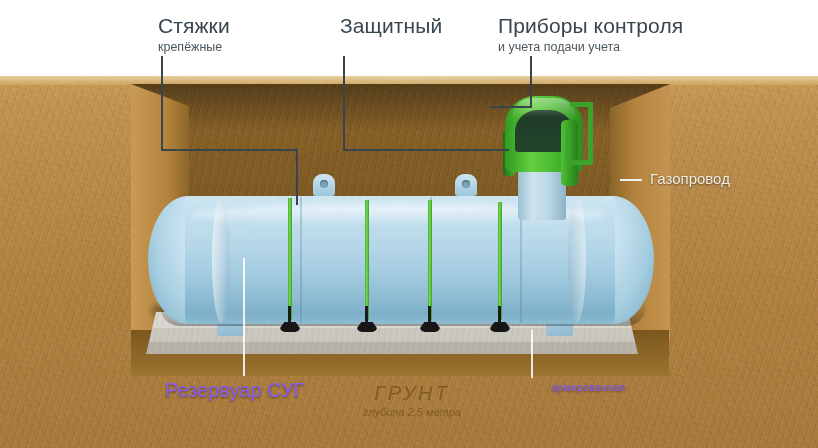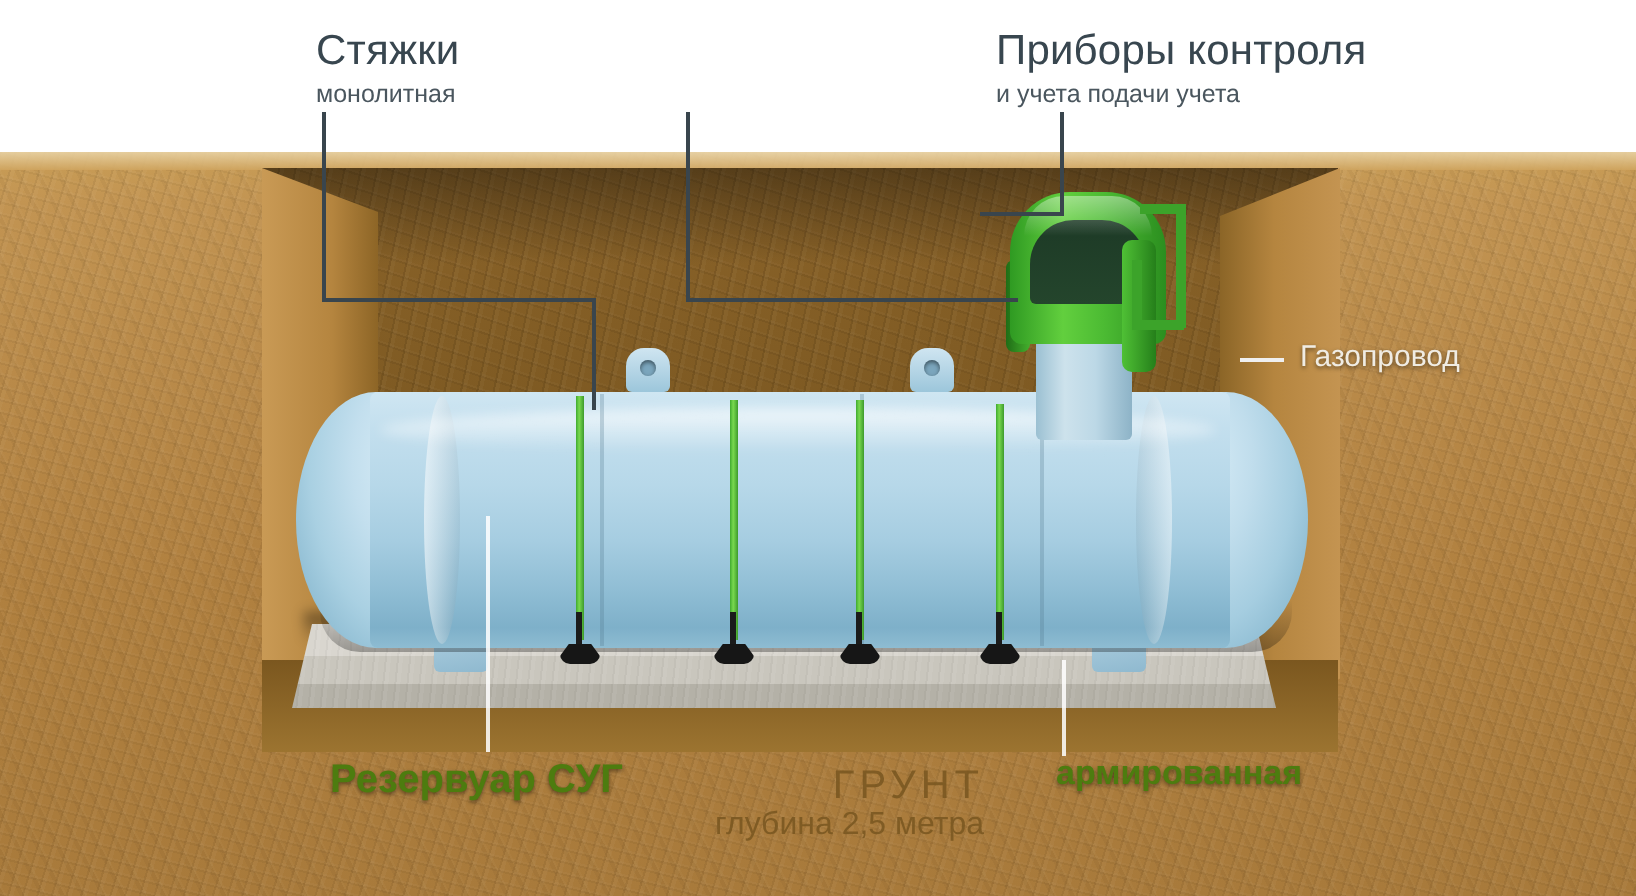--- a/index.html
+++ b/index.html
@@ -189,27 +189,27 @@
   
   .lead{position:absolute;background:#39454d;}
   .lead-w{position:absolute;background:rgba(255,255,255,.85);}
   .dash{position:absolute;height:2px;background:#efefef;}
 
   
   .lbl{position:absolute;color:#38464f;}
   .lbl .t1{font-size:21px;line-height:24px;letter-spacing:.1px;white-space:nowrap;}
   .lbl .t2{font-size:12.5px;line-height:16px;margin-top:1px;white-space:nowrap;color:#4a565e;}
 
-  .lbl-w{position:absolute;color:#4d7c0f;text-shadow:0 1px 2px rgba(0,0,0,.45);font-weight:bold;}
+  .lbl-w{position:absolute;color:#8b5cf6;text-shadow:0 1px 2px rgba(0,0,0,.45);}
   .lbl-w .t1{font-size:20px;line-height:24px;white-space:nowrap;}
-  .lbl-w .t2{font-size:17px;line-height:16px;margin-top:1px;white-space:nowrap;}
-
-  .lbl-soil{position:absolute;color:rgba(120,86,32,.85);text-align:right;}
+  .lbl-w .t2{font-size:11px;line-height:16px;margin-top:1px;white-space:nowrap;margin-left:23px;}
+
+  .lbl-soil{position:absolute;color:rgba(120,86,32,.85);text-align:center;font-style:italic;}
   .lbl-soil .t1{font-size:20px;line-height:23px;letter-spacing:2.5px;white-space:nowrap;}
-  .lbl-soil .t2{font-size:16px;line-height:15px;white-space:nowrap;}
+  .lbl-soil .t2{font-size:11px;line-height:15px;white-space:nowrap;}
 
   .lbl-pipe{position:absolute;color:#f0ece3;font-size:15px;white-space:nowrap;text-shadow:0 1px 2px rgba(0,0,0,.5);}
 </style>
 </head>
 <body>
 
 <div id="scene">
 
   <div class="sky"></div>
   <div class="ground"></div>
@@ -294,24 +294,25 @@
   <div class="lead" style="left:530px;top:56px;width:1.5px;height:52px;"></div>
   <div class="lead" style="left:490px;top:106px;width:42px;height:1.5px;"></div>
 
   <div class="dash" style="left:620px;top:179px;width:22px;"></div>
 
   <div class="lead-w" style="left:243px;top:258px;width:1.5px;height:118px;"></div>
   <div class="lead-w" style="left:531px;top:330px;width:1.5px;height:48px;"></div>
 
   <div class="lbl" style="left:158px;top:14px;">
     <div class="t1">Стяжки</div>
-    <div class="t2">монолитная</div>
+    <div class="t2">крепёжные</div>
   </div>
 
   <div class="lbl" style="left:340px;top:14px;">
+    <div class="t1">Защитный</div>
   </div>
 
   <div class="lbl" style="left:498px;top:14px;">
     <div class="t1">Приборы контроля</div>
     <div class="t2">и учета подачи учета</div>
   </div>
 
   <div class="lbl-pipe" style="left:650px;top:170px;">Газопровод</div>
 
   <div class="lbl-w" style="left:165px;top:378px;">

